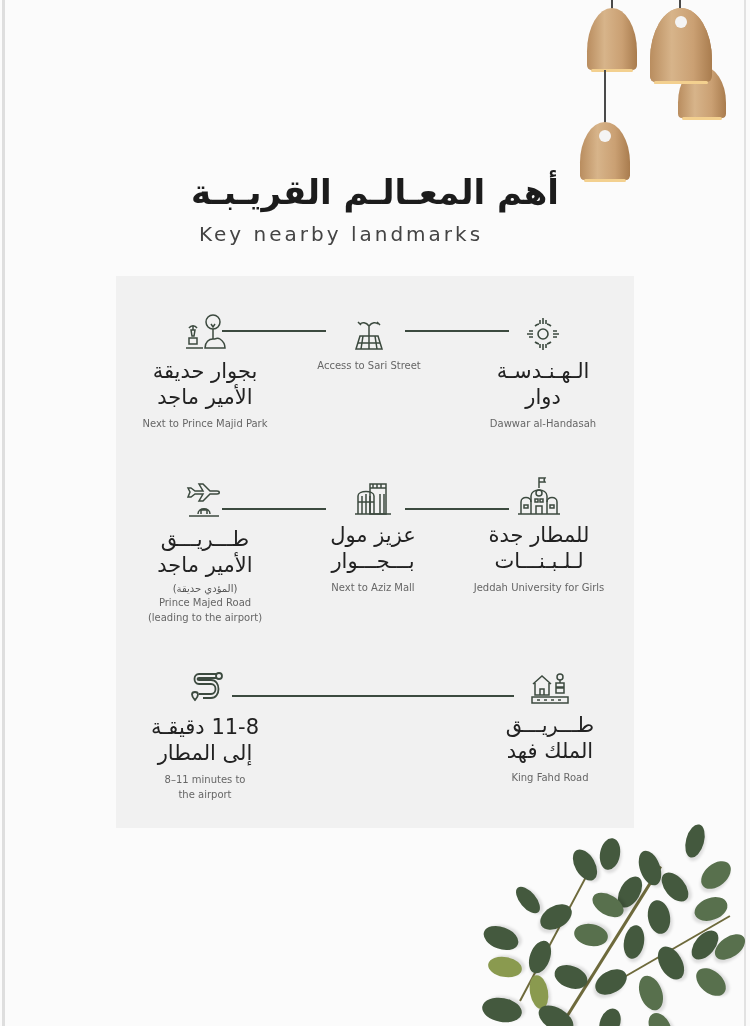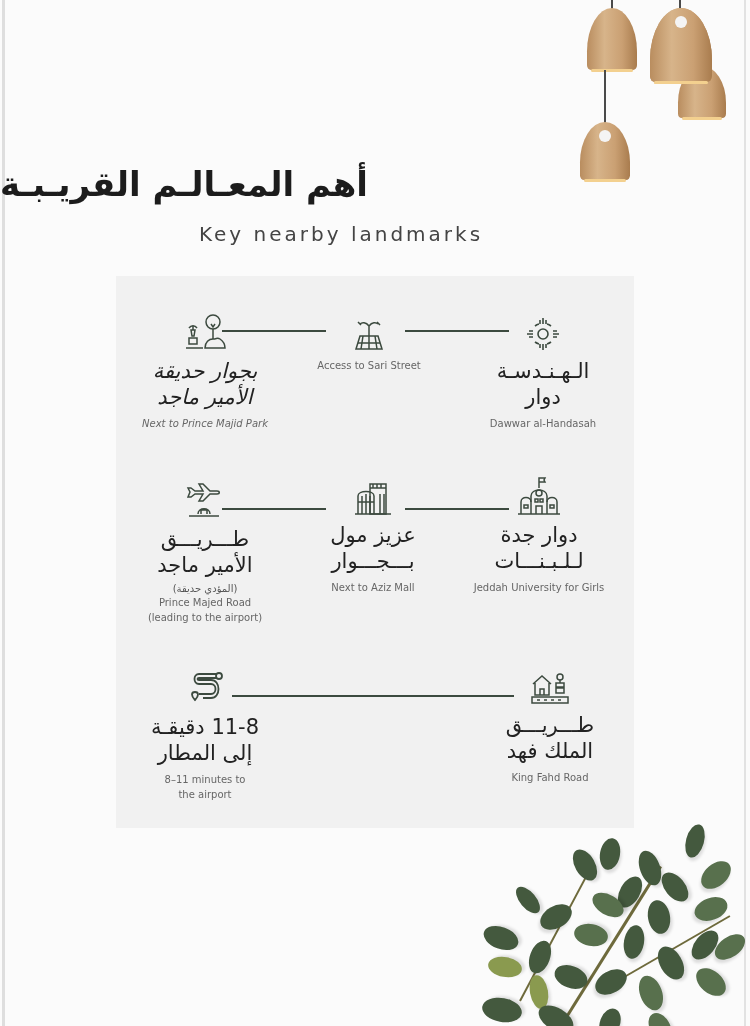--- a/index.html
+++ b/index.html
@@ -17,21 +17,21 @@
     position:absolute; border-radius:50% 50% 8% 8% / 70% 70% 8% 8%;
     background:linear-gradient(90deg,#b98d5f 0%,#d7b48a 35%,#caa073 70%,#a97c4e 100%);
   }
   .lamp::after {
     content:""; position:absolute; left:4px; right:4px; bottom:-2px; height:3px;
     background:#f3d08f; border-radius:2px;
   }
   .lamp .hole { position:absolute; width:12px; height:12px; border-radius:50%; background:#f4f4f4; top:8px; left:50%; margin-left:-6px; }
 
   .title-ar {
-    position:absolute; top:164px; left:0; width:750px; text-align:left;
+    position:absolute; top:172px; left:0; width:750px; text-align:center;
     font-size:34px; font-weight:bold; color:#1c1c1c; direction:rtl;
     letter-spacing:1px;
   }
   .title-en {
     position:absolute; top:222px; left:0; width:682px; text-align:center;
     font-size:20px; letter-spacing:3px; color:#444;
   }
   .panel {
     position:absolute; left:116px; top:276px; width:518px; height:552px;
     background:#f1f1f1;
@@ -102,21 +102,21 @@
 <div class="item" style="left:294px;top:316px;">
   <svg class="icon" width="36" height="36" viewBox="0 0 36 36" fill="none" stroke="#3c4a3f" stroke-width="1.5">
     <path d="M18 20V10M18 10c-3-4-7-4-9-2M18 10c3-4 7-4 9-2"></path>
     <path d="M7 6l3 3M26 6l3 3"></path>
     <path d="M5 33l4-13h18l4 13z"></path>
     <path d="M12 20l-2 13M18 20v13M24 20l2 13M7 27h22"></path>
   </svg>
   <div class="en">Access to Sari Street</div>
 </div>
 
-<div class="item" style="left:130px;top:312px;font-style:italic;">
+<div class="item" style="left:130px;top:312px;">
   <svg class="icon" width="44" height="40" viewBox="0 0 44 40" fill="none" stroke="#3c4a3f" stroke-width="1.5">
     <circle cx="30" cy="10" r="7"></circle>
     <path d="M30 17v10M28 12l2 3 2-3"></path>
     <path d="M22 36c0-6 4-9 8-9s4-2 7 0 5 4 5 9z"></path>
     <path d="M6 16c2-3 6-3 8 0M10 14v4M8 18h4l-1 6h-2zM6 26h8v6H6zM3 36h17"></path>
   </svg>
   <div class="ar">
     <div>بجوار حديقة</div>
     <div>الأمير ماجد</div>
   </div>
@@ -125,21 +125,21 @@
 
 <div class="item" style="left:464px;top:476px;">
   <svg class="icon" width="44" height="40" viewBox="0 0 44 40" fill="none" stroke="#3c4a3f" stroke-width="1.5">
     <path d="M22 12V2h6l-1 2 1 2h-6"></path>
     <circle cx="22" cy="17" r="3"></circle>
     <path d="M14 38V20c0-8 16-8 16 0v18"></path>
     <path d="M4 38V26c0-6 10-6 10 0M30 26c0-6 10-6 10 0v12"></path>
     <path d="M19 38v-8h6v8M7 29h4v3H7zM33 29h4v3h-4zM18 23h3v3h-3zM23 23h3v3h-3zM1 38h42"></path>
   </svg>
   <div class="ar">
-    <div>دوار جدة</div>
+    <div>للمطار جدة</div>
     <div>لـلـبـنـــات</div>
   </div>
   <div class="en">Jeddah University for Girls</div>
 </div>
 
 <div class="item" style="left:298px;top:480px;">
   <svg class="icon" width="38" height="36" viewBox="0 0 38 36" fill="none" stroke="#3c4a3f" stroke-width="1.5">
     <path d="M16 4h16v30H16z"></path>
     <path d="M19 4v4M23 4v4M27 4v4M16 8h16"></path>
     <path d="M4 34V16c0-6 16-6 16 0v18"></path>

